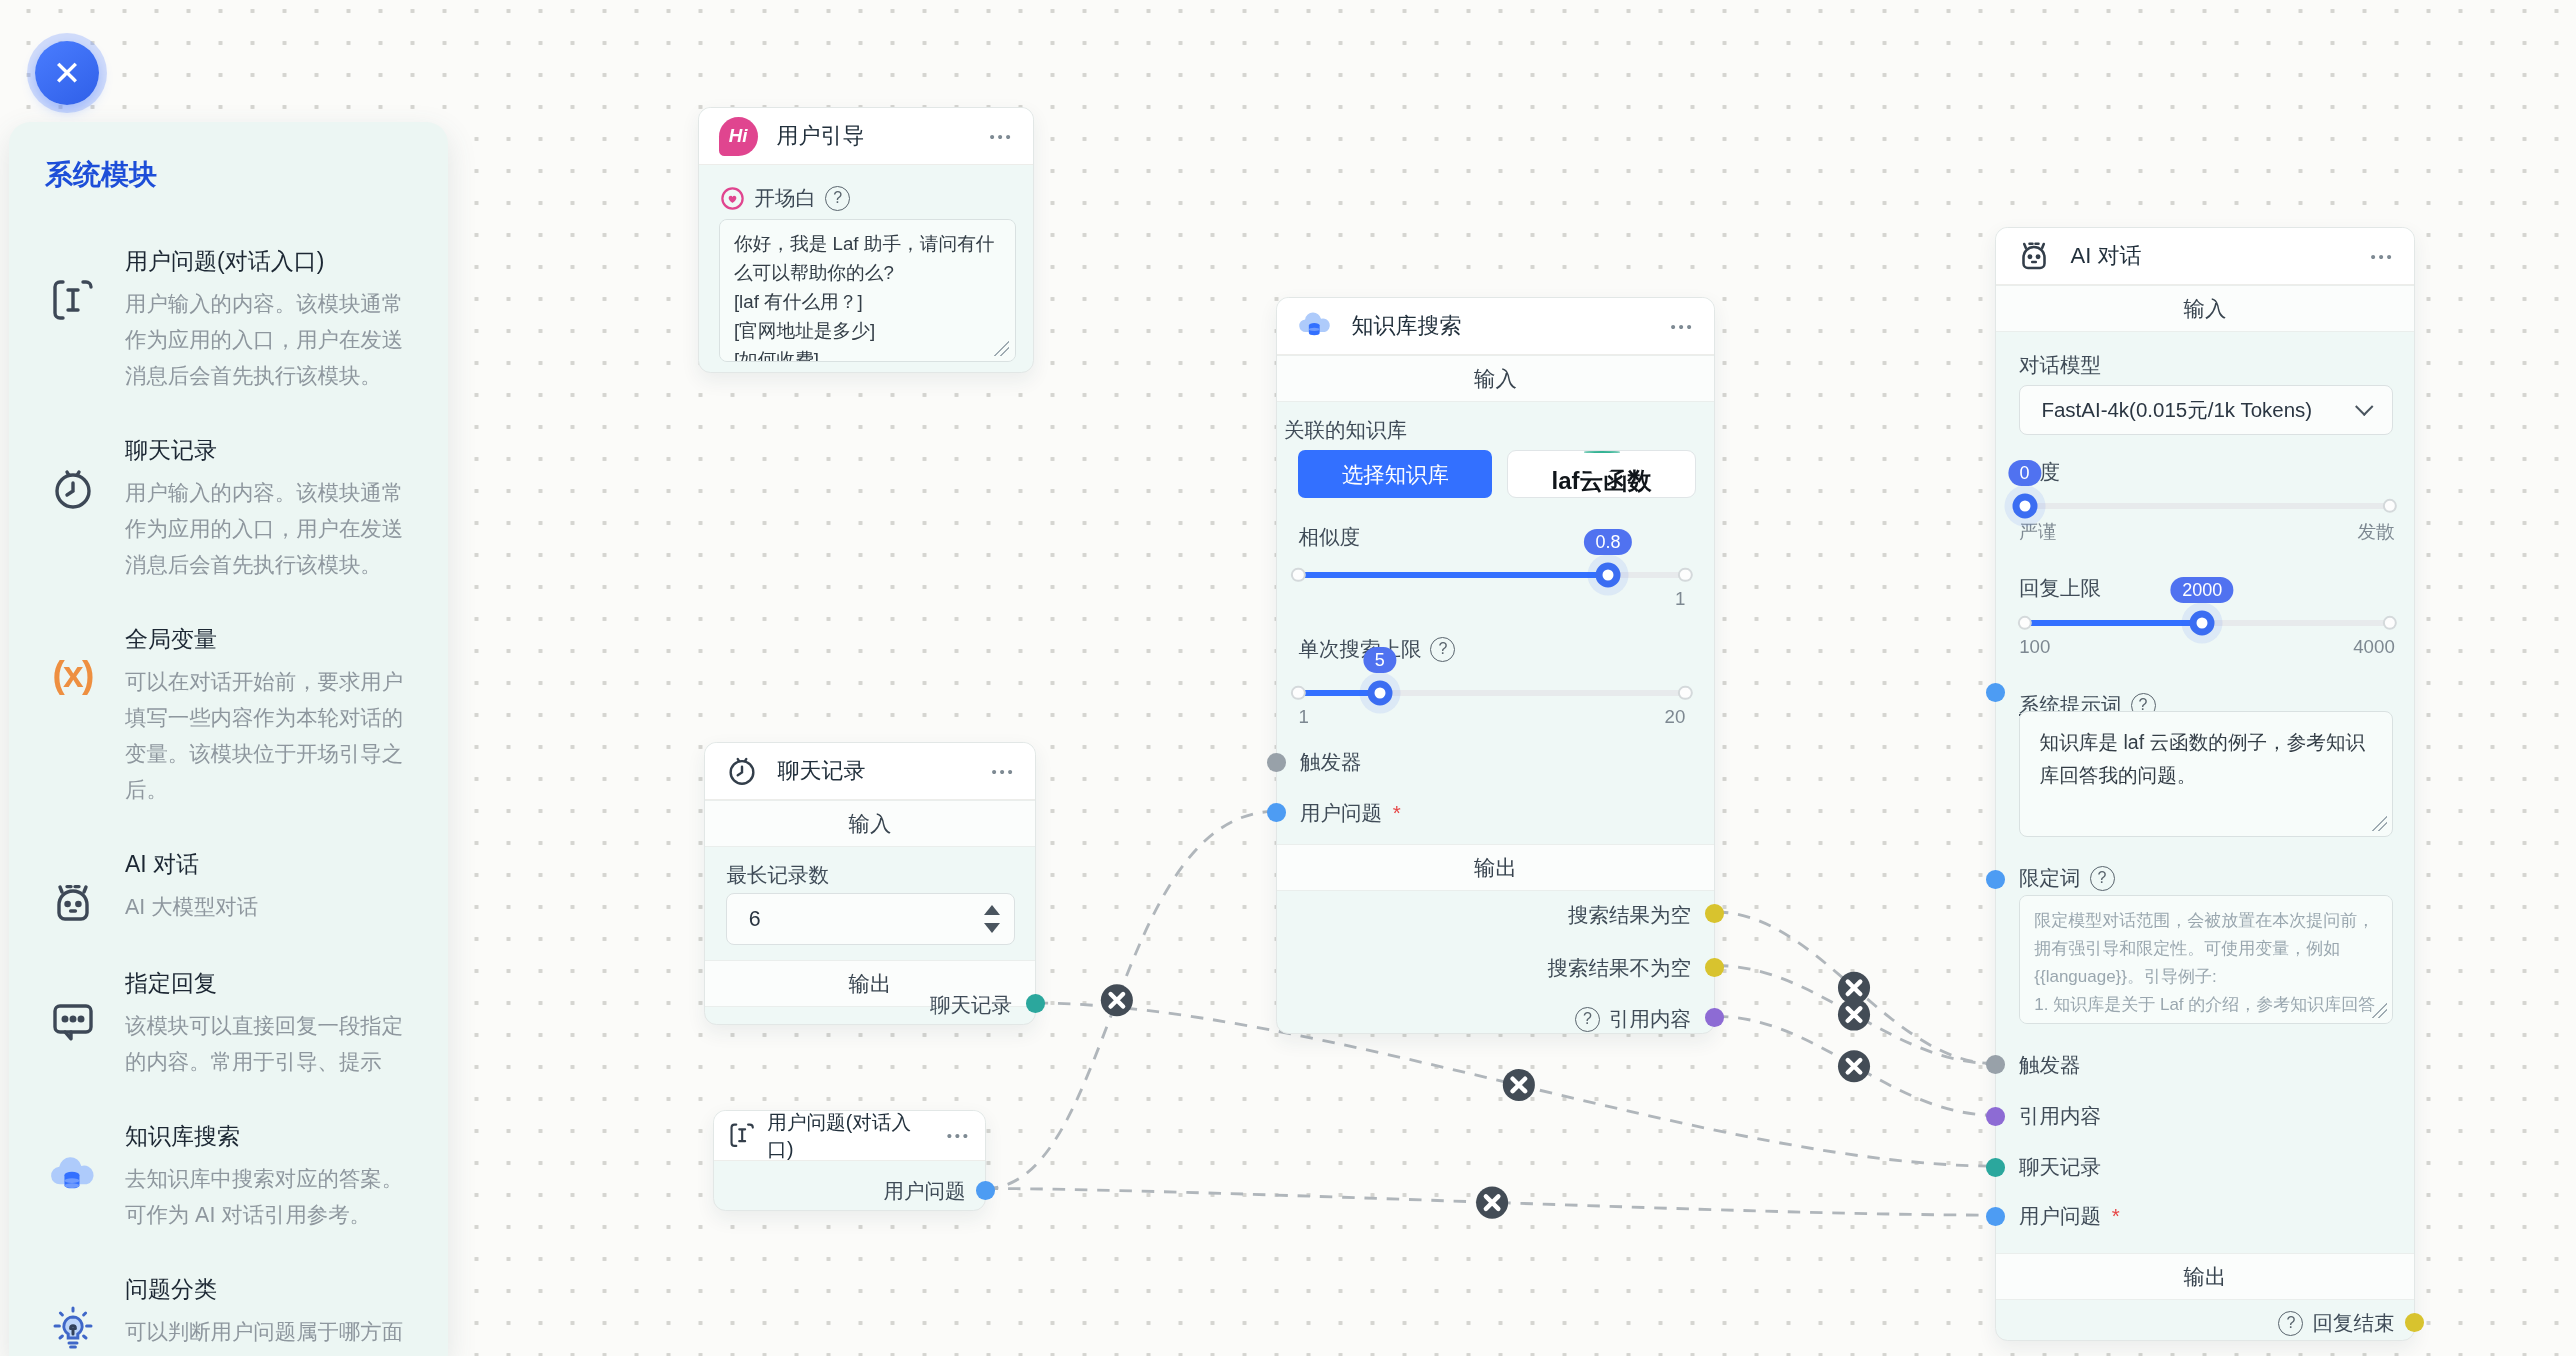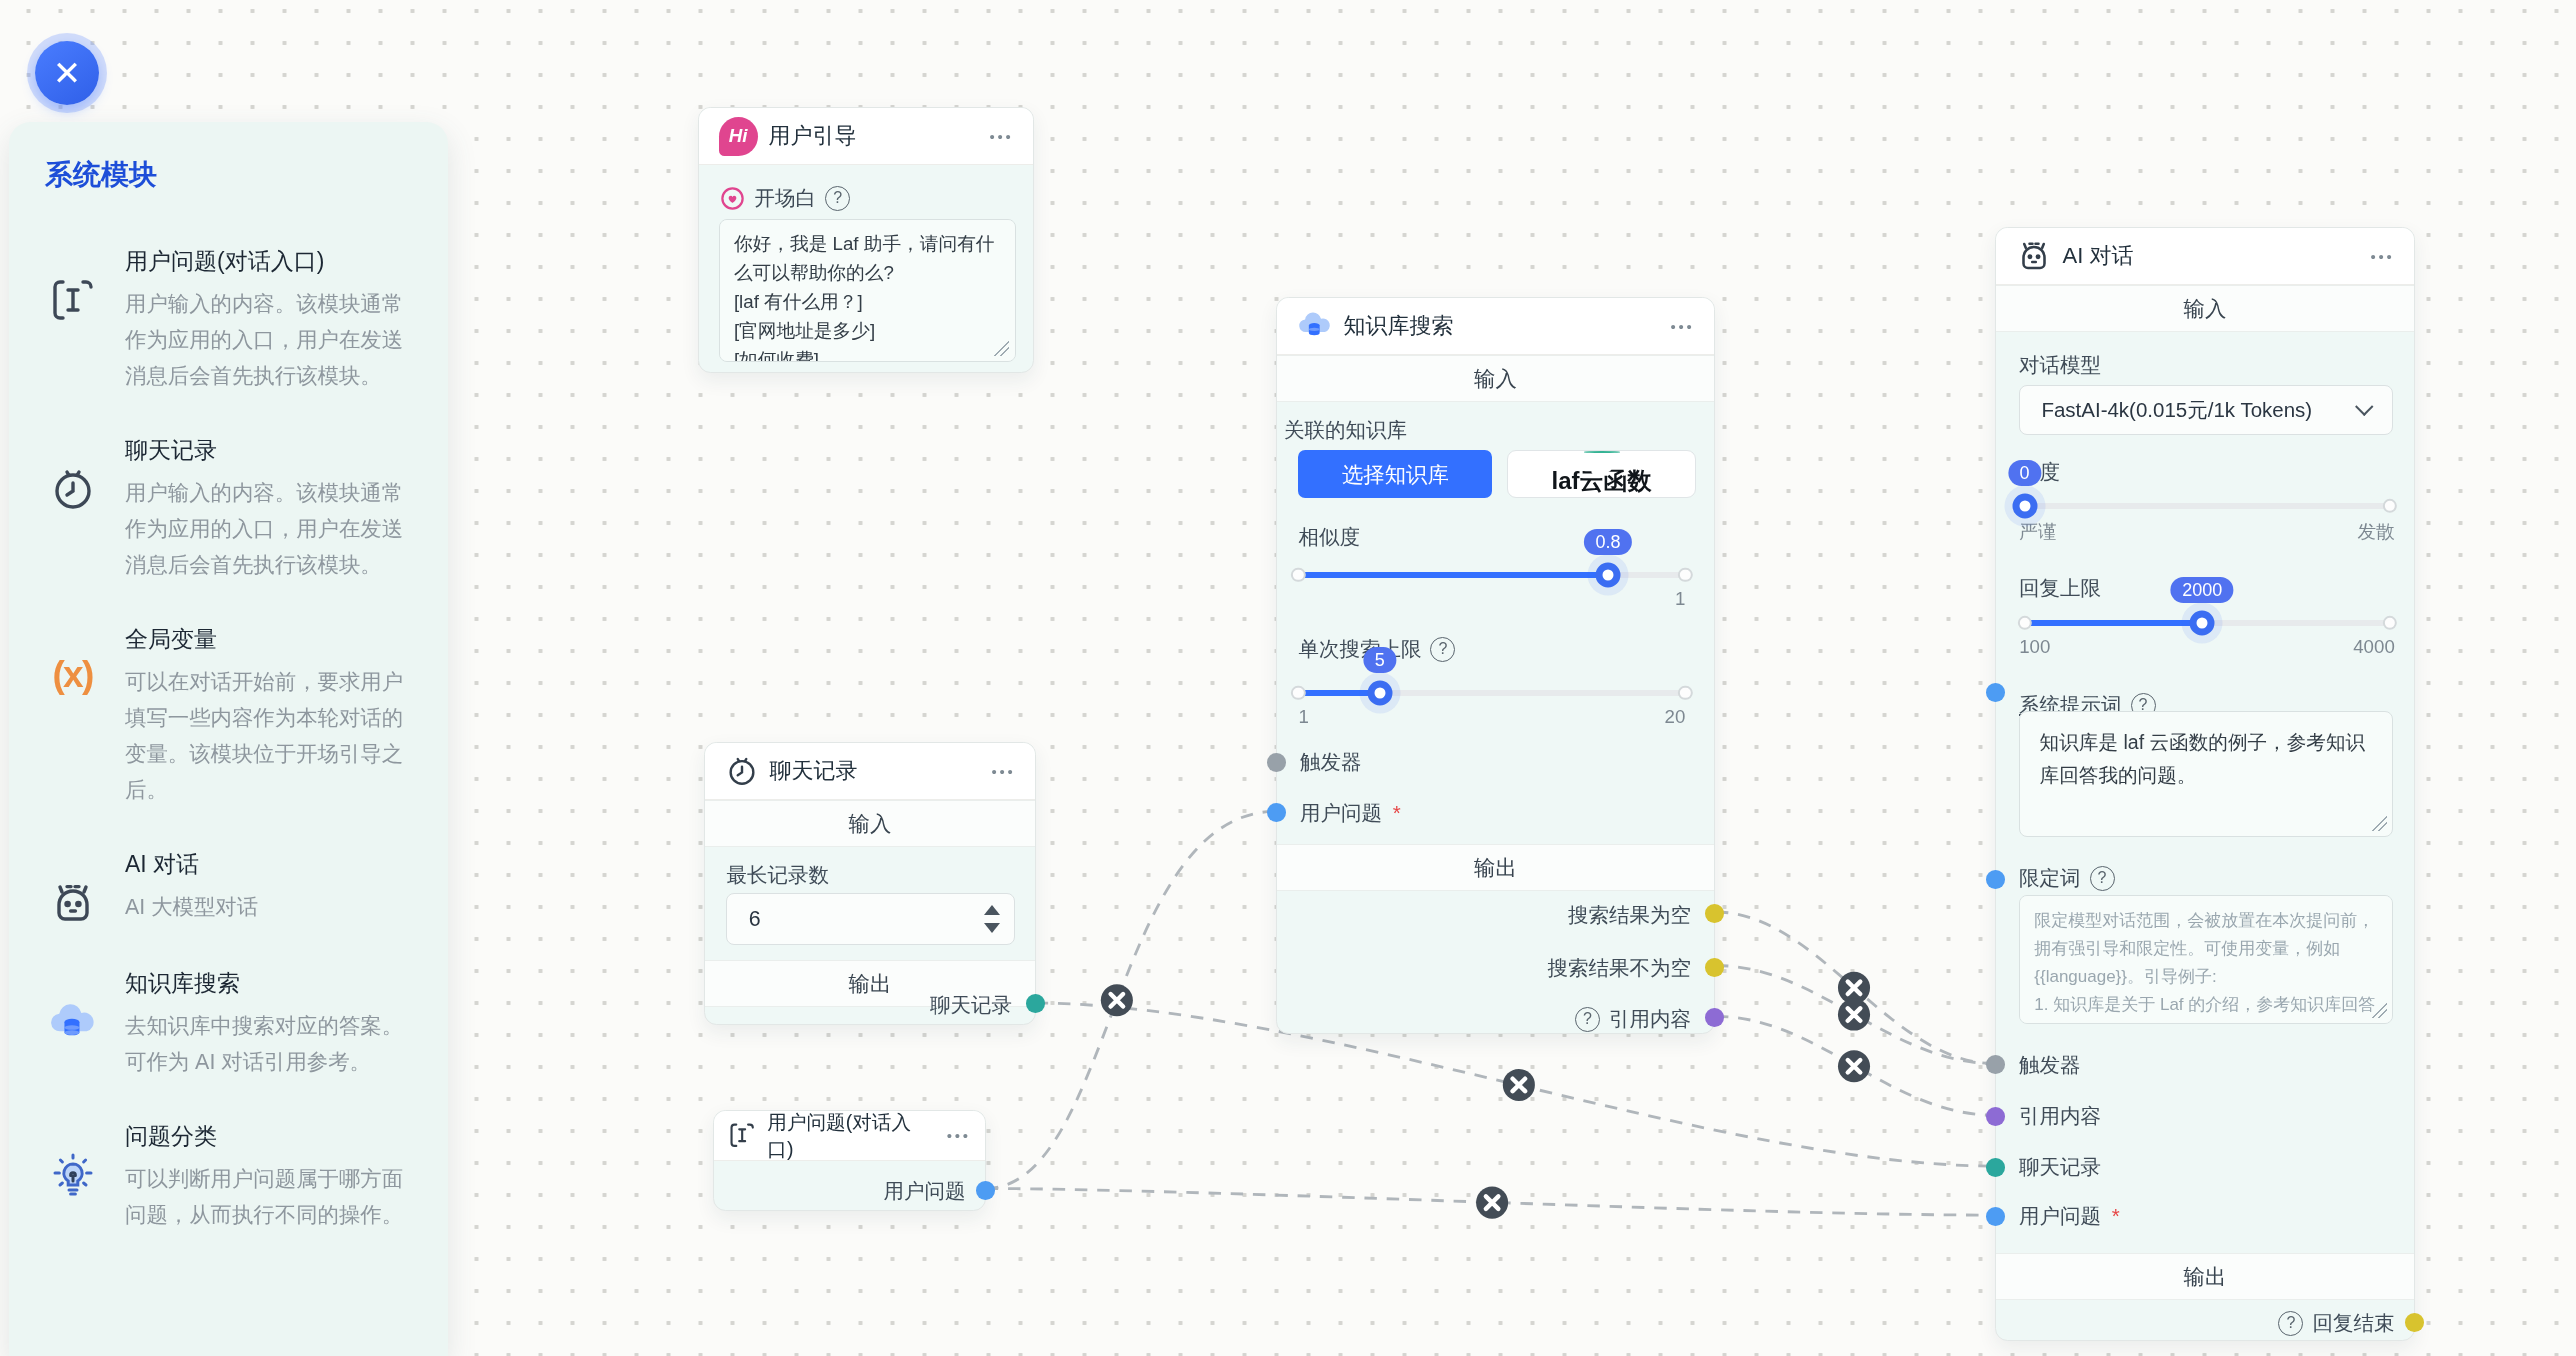--- a/index.html
+++ b/index.html
@@ -23,21 +23,21 @@
   .tpl-icon { width:55px; flex:0 0 55px; display:flex; justify-content:center; padding-top:30px; }
   .tpl-body { width:303px; }
   .tpl-title { font-size:23px; color:#1c2733; margin-bottom:9px; }
   .tpl-desc { font-size:21.4px; line-height:36px; color:#8e979e; }
   .var-glyph { font-size:37px; font-weight:bold; color:#ee8f40; letter-spacing:-1.8px; }
 
   
   .node { position:absolute; background:#eff8f6; border:0.9px solid #e2e7e6; border-radius:12.5px;
     box-shadow:0 7.1px 19.6px rgba(30,60,70,.07); }
   .node-header { height:57px; background:#fff; border-radius:11.6px 11.6px 0 0; border-bottom:0.9px solid #ededea;
-    display:flex; align-items:center; gap:11px; padding:0 19.6px; }
+    display:flex; align-items:center; gap:19px; padding:0 19.6px; }
   .node-title { font-size:22px; color:#22303c; }
   .more-btn { margin-left:auto; color:#7e8a93; font-size:15px; letter-spacing:2.7px; cursor:pointer; }
   .section-bar { position:absolute; left:0; right:0; height:47px; background:#fbfdfc;
     border-top:0.9px solid #eaeeec; border-bottom:0.9px solid #eaeeec;
     display:flex; align-items:center; justify-content:center; font-size:21.4px; color:#38444f; }
   .f-label { position:absolute; font-size:20.5px; color:#3f4b57; display:flex; align-items:center; gap:9px; }
   .qmark { display:inline-flex; width:25px; height:25px; border:1.8px solid #5a656e; border-radius:50%;
     align-items:center; justify-content:center; font-size:16px; color:#5a656e; }
   .req { color:#e64545; margin-left:3.6px; }
 
@@ -187,20 +187,35 @@
           <circle cx="14.7" cy="12.5" r="0.8" fill="#3d4856"></circle>
         <path d="M10.8 16h2.4"></path>
         </svg>
     </div>
     <div class="tpl-body">
       <div class="tpl-title">AI 对话</div>
       <div class="tpl-desc">AI 大模型对话</div>
     </div>
   </div>
 
+  <div class="tpl-item">
+    <div class="tpl-icon">
+      <svg width="48" height="48" viewBox="0 0 24 24" fill="none" stroke="#3d4856" stroke-width="1.7" stroke-linecap="round" stroke-linejoin="round">
+        <rect x="3" y="4" width="18" height="13" rx="2.5"></rect>
+          <path d="M8 17l3 3.4V17"></path>
+        <circle cx="8" cy="10.5" r="0.9" fill="#3d4856"></circle>
+          <circle cx="12" cy="10.5" r="0.9" fill="#3d4856"></circle>
+          <circle cx="16" cy="10.5" r="0.9" fill="#3d4856"></circle>
+        </svg>
+    </div>
+    <div class="tpl-body">
+      <div class="tpl-title">指定回复</div>
+      <div class="tpl-desc">该模块可以直接回复一段指定的内容。常用于引导、提示</div>
+    </div>
+  </div>
 
   <div class="tpl-item">
     <div class="tpl-icon">
       <svg width="50" height="50" viewBox="0 0 24 24" fill="none">
         <path d="M6 16a4.2 4.2 0 01-.6-8.4 5.4 5.4 0 0110.6-.4A4.4 4.4 0 0118.6 16z" fill="#aecbfb"></path>
         <g fill="#3370ff">
             <ellipse cx="11.5" cy="11.5" rx="3.6" ry="1.5"></ellipse>
             <path d="M7.9 11.5h7.2v2.2c0 .9-1.6 1.5-3.6 1.5s-3.6-.6-3.6-1.5z"></path>
             <path d="M7.9 14.2h7.2v2.2c0 .9-1.6 1.5-3.6 1.5s-3.6-.6-3.6-1.5z"></path>
             <ellipse cx="11.5" cy="14.2" rx="3.6" ry="1.1" fill="#6f9bfd"></ellipse>

